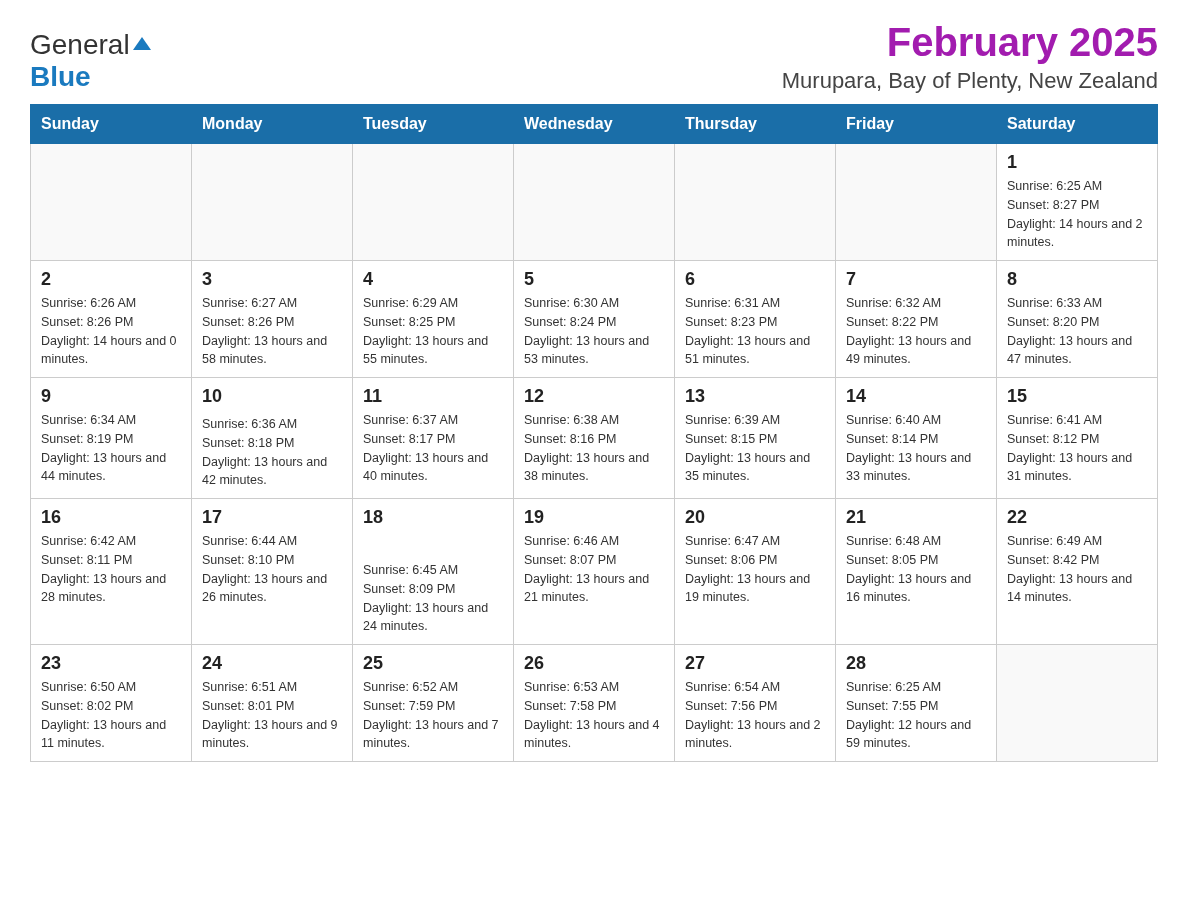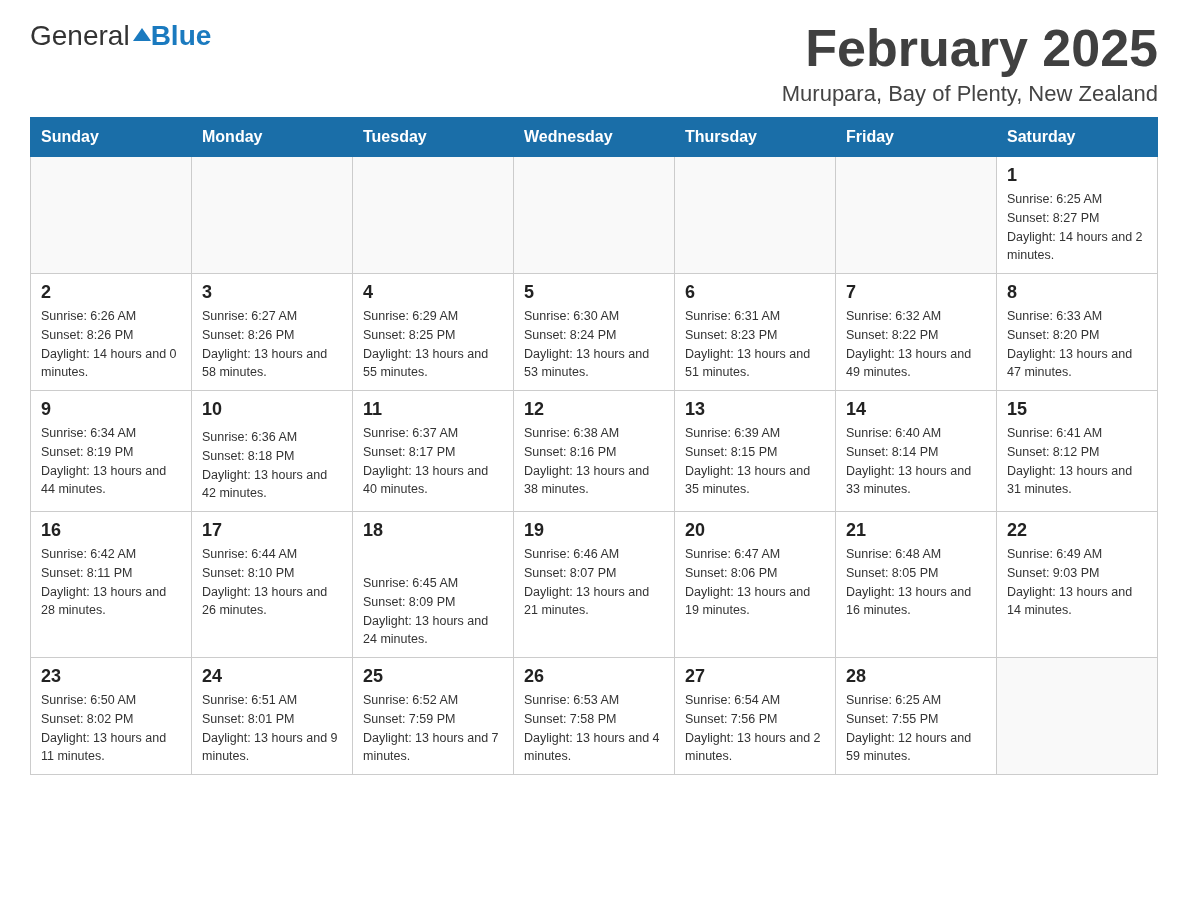--- a/index.html
+++ b/index.html
@@ -11,34 +11,35 @@
       min-height: 918px;
     }
     .header {
       display: flex;
       justify-content: space-between;
       align-items: flex-start;
       margin-bottom: 10px;
     }
     .logo {
       display: flex;
-      flex-direction: row;
+      flex-direction: column;
       align-items: flex-start;
+      margin-top: 9px;
     }
     .logo-line {
       display: flex;
       align-items: center;
     }
     .title-area {
       text-align: right;
     }
     .month-title {
-      font-size: 52px;
+      font-size: 40px;
       font-weight: bold;
-      color: #404040;
+      color: #a21caf;
       line-height: 1.1;
     }
     .location-title {
       font-size: 22px;
       color: #444;
       margin-top: 4px;
     }
     table {
       width: 100%;
       border-collapse: collapse;
@@ -247,21 +248,21 @@
         </td>
         <td>
           <div class="day-number">21</div>
           <div class="day-info" style="white-space: pre-line;">Sunrise: 6:48 AM
 Sunset: 8:05 PM
 Daylight: 13 hours and 16 minutes.</div>
         </td>
         <td>
           <div class="day-number">22</div>
           <div class="day-info" style="white-space: pre-line;">Sunrise: 6:49 AM
-Sunset: 9:03 PM
+Sunset: 8:42 PM
 Daylight: 13 hours and 14 minutes.</div>
         </td>
       </tr>
       <tr>
         <td>
           <div class="day-number">23</div>
           <div class="day-info" style="white-space: pre-line;">Sunrise: 6:50 AM
 Sunset: 8:02 PM
 Daylight: 13 hours and 11 minutes.</div>
         </td>

